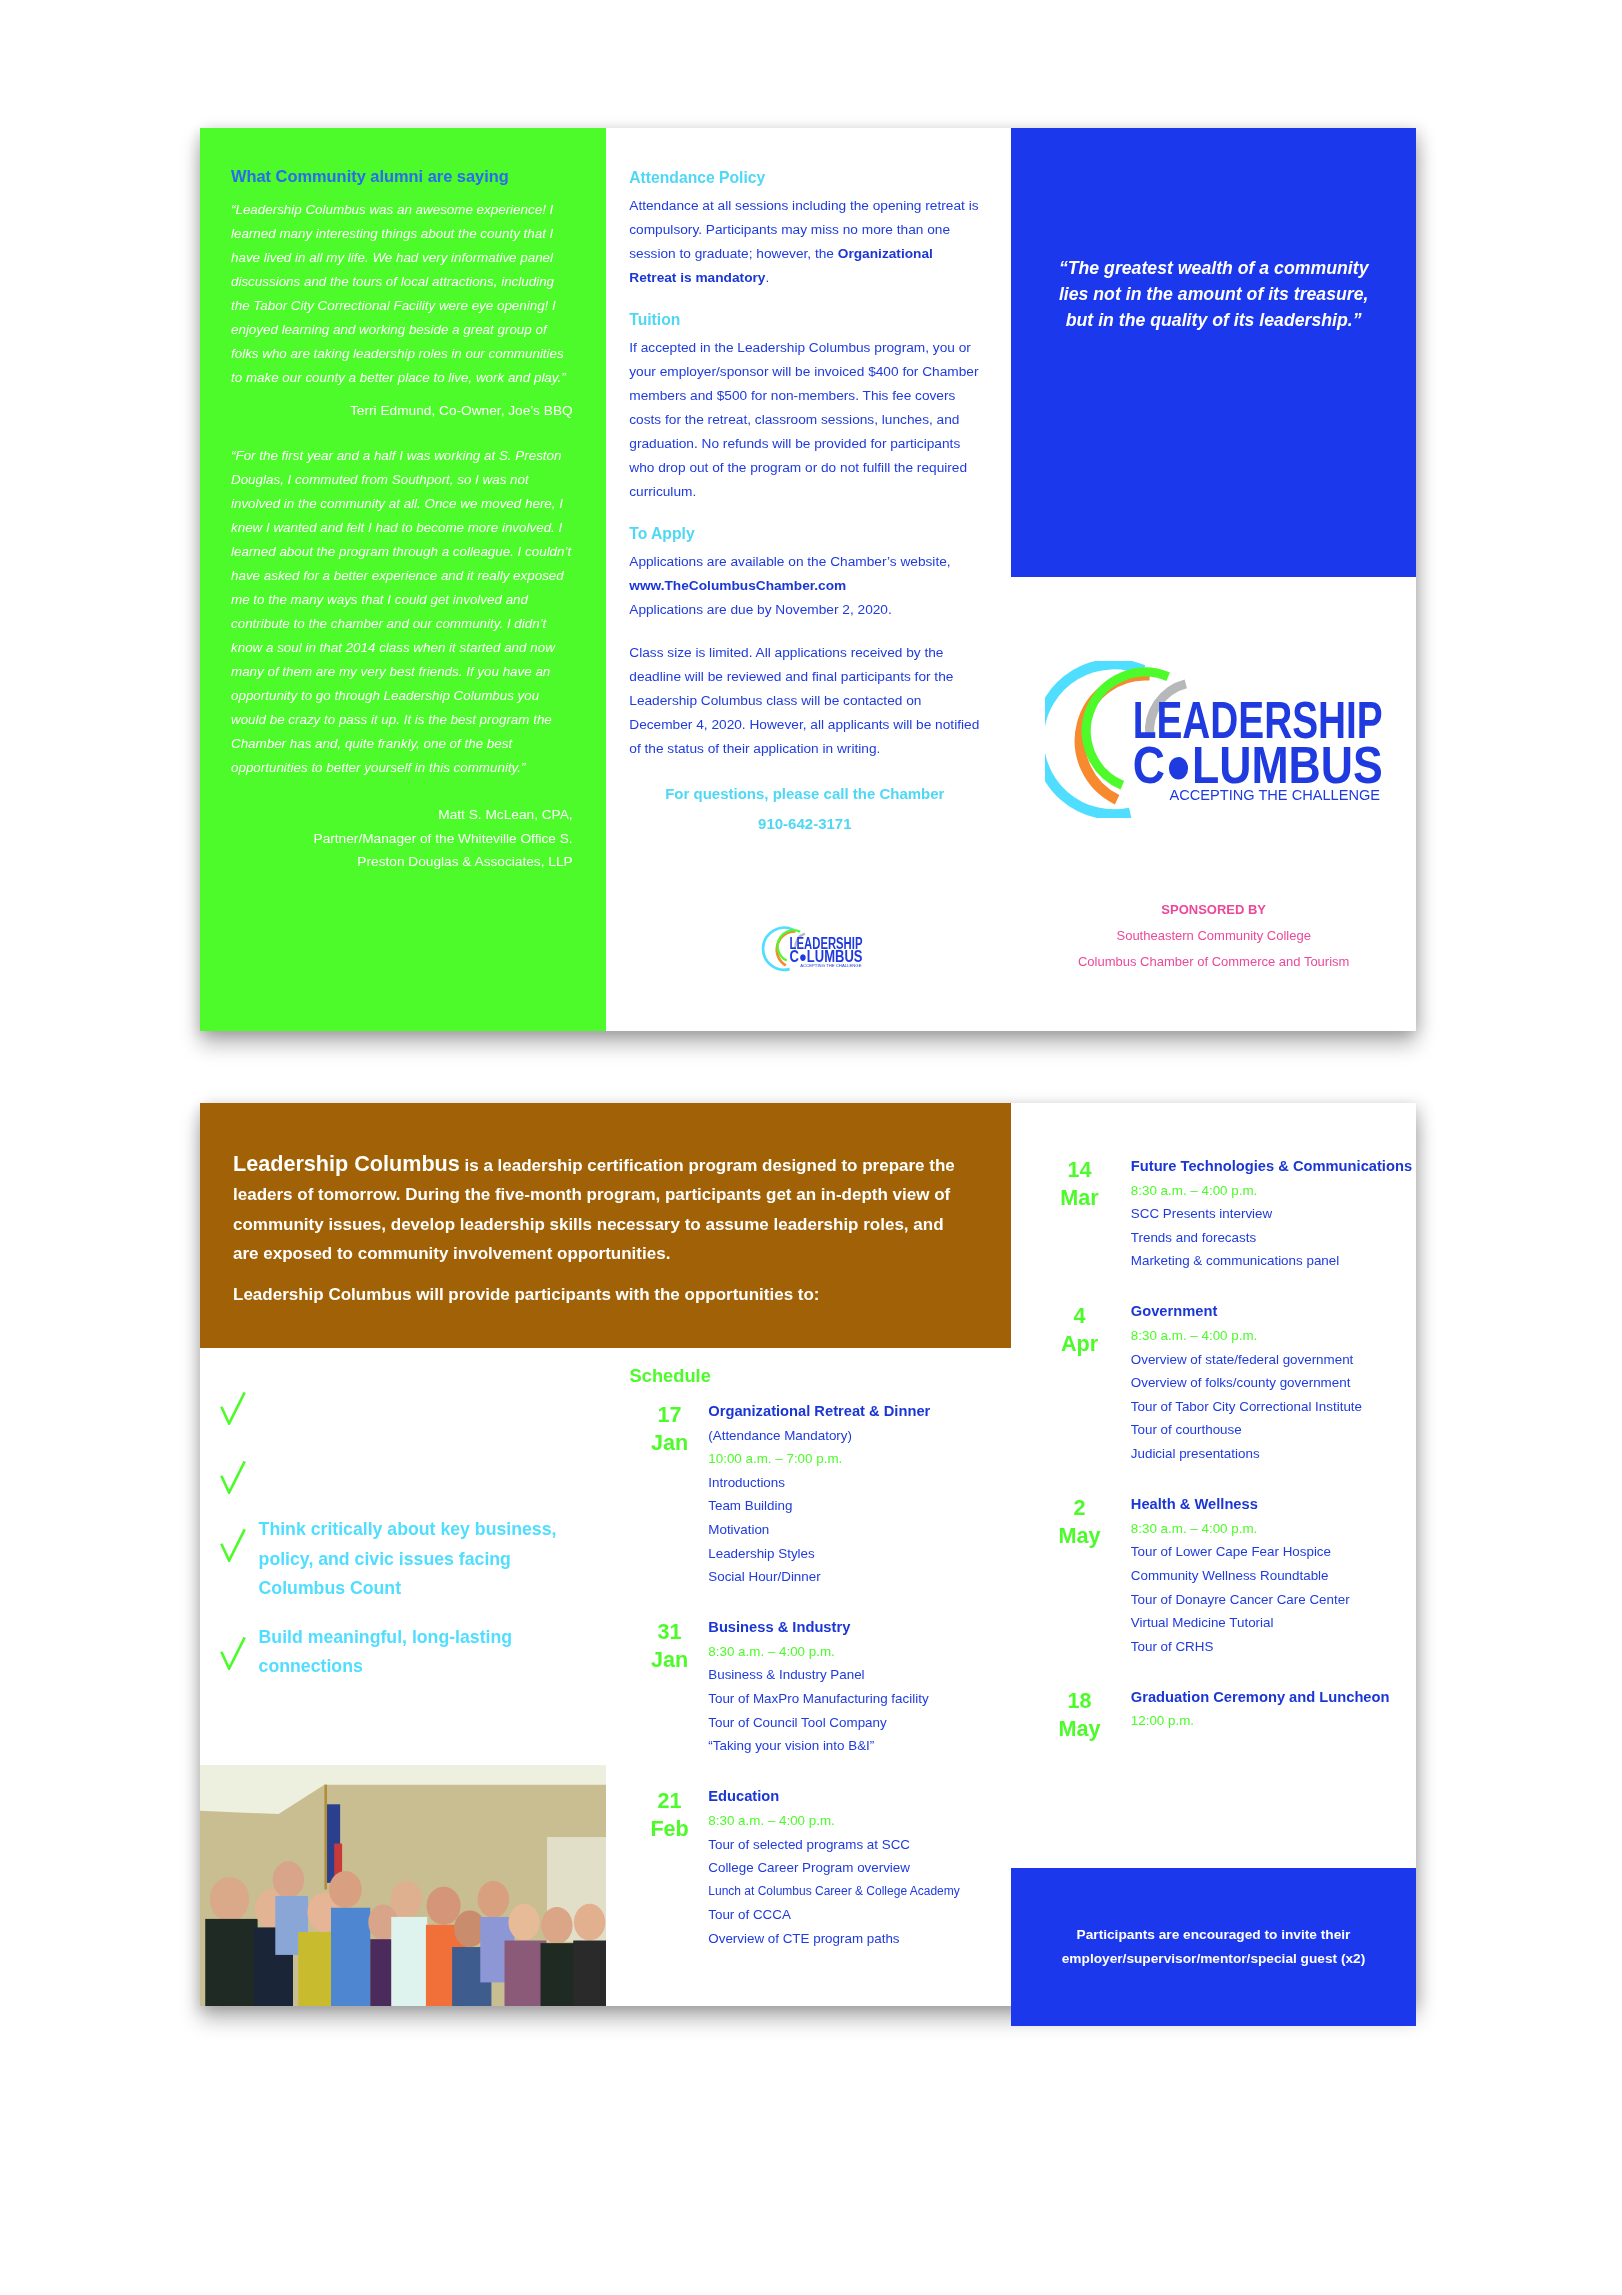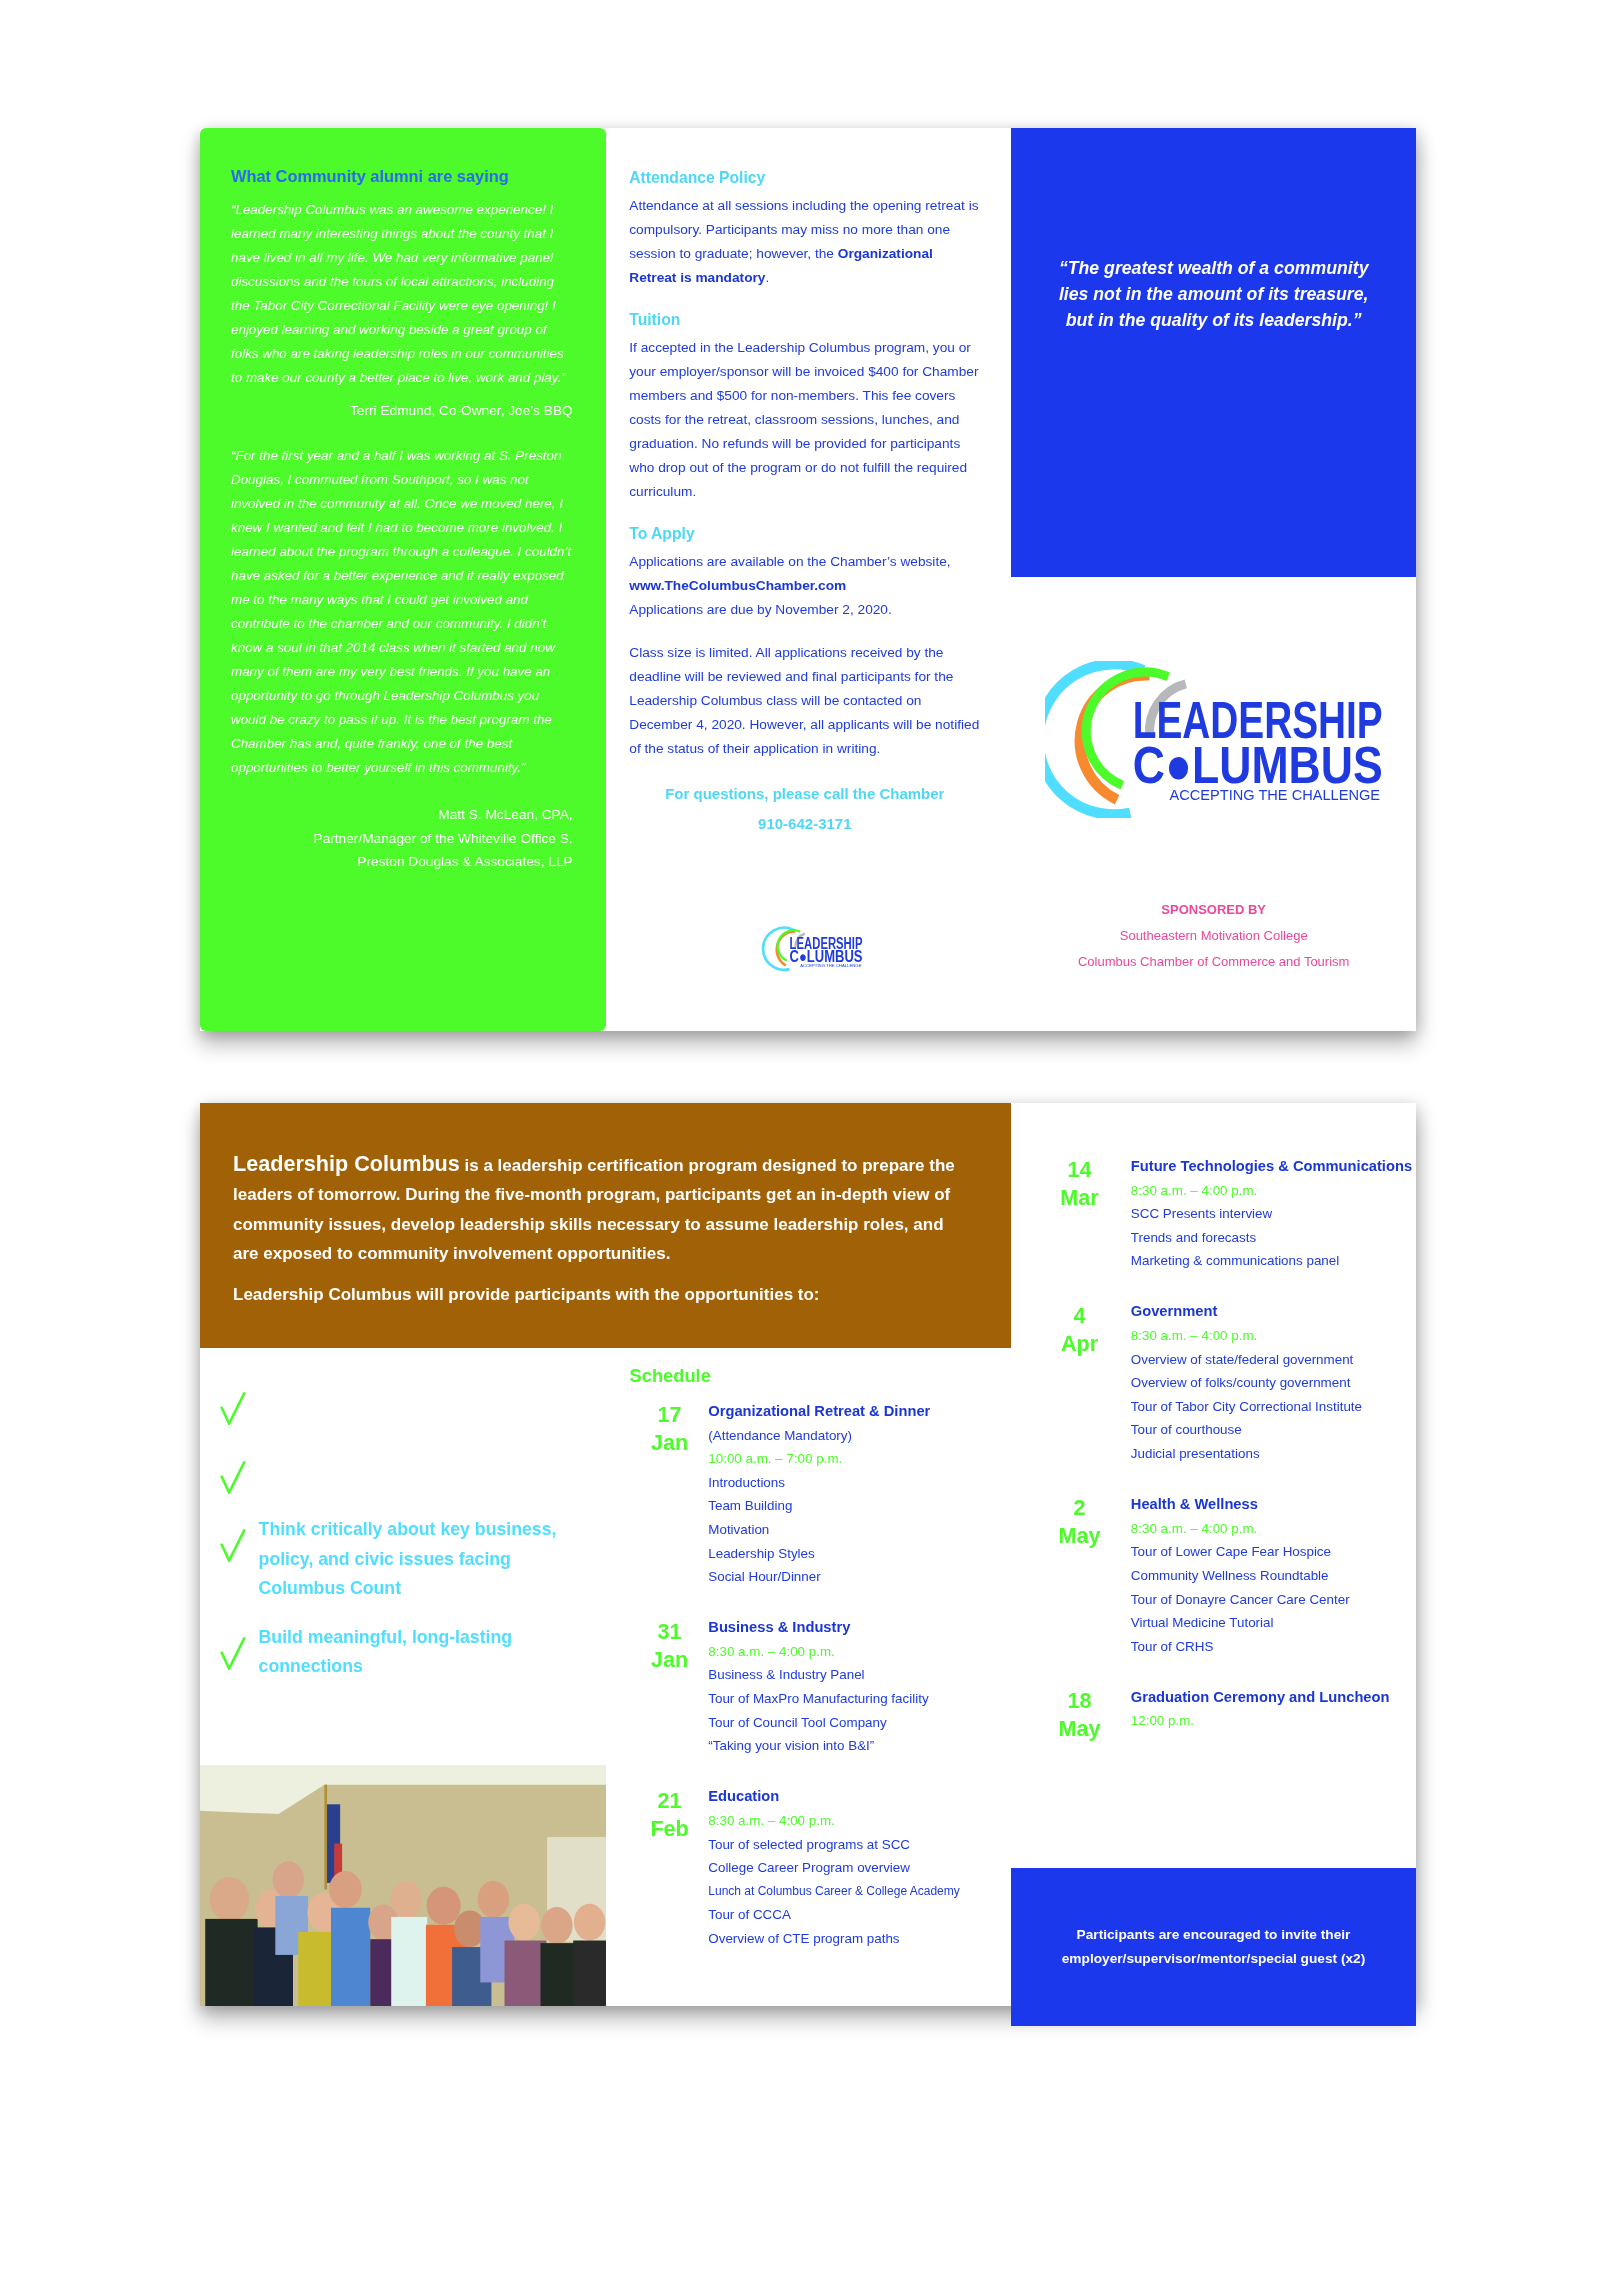--- a/index.html
+++ b/index.html
@@ -9,21 +9,21 @@
   .sheet {
     position: absolute; left: 200px; width: 1216px; height: 903px;
     background: #ffffff;
     box-shadow: 0 14.4px 19.6px rgba(0,0,0,0.28), 5.2px 0 14.4px rgba(0,0,0,0.12), -3.9px 3.9px 10.5px rgba(0,0,0,0.08);
     display: flex;
   }
   .sheet.top { top: 128px; }
   .sheet.bottom { top: 1103px; display: block; }
 
   .panel { position: relative; height: 100%; }
-  .p1 { width: 406px; border-radius: 6px; }
+  .p1 { width: 406px; }
   .p2 { width: 406px; }
   .p3 { width: 405px; }
 
   
   .green-bg { background: #4dfb2a; }
   .alumni { padding: 39px 33px 0 31px; color: #ffffff; }
   .alumni h2 { color: #2a6af0; font-size: 16.4px; font-weight: bold; margin-bottom: 11.8px; }
   .quote-text { font-style: italic; font-size: 13.4px; line-height: 24px; font-weight: normal; }
   .attrib { text-align: right; font-size: 13.7px; line-height: 23.6px; }
   .attrib.a1 { margin-top: 9.2px; margin-bottom: 21px; }
@@ -125,21 +125,21 @@
       <path d="M150 14 A115 115 0 1 0 130 232" fill="none" stroke="#4fdeff" stroke-width="16"></path>
       <path d="M160 22 A100 100 0 0 0 110 212" fill="none" stroke="#f7892e" stroke-width="16"></path>
       <path d="M188 24 A86 86 0 0 0 118 190" fill="none" stroke="#4dfb2a" stroke-width="14"></path>
       <path d="M215 35 A74 74 0 0 0 160 115" fill="none" stroke="#b6b8ba" stroke-width="14"></path>
       <text x="134" y="118" font-family="Liberation Sans, sans-serif" font-weight="bold" font-size="80" fill="#1f3be0" textLength="382" lengthAdjust="spacingAndGlyphs">LEADERSHIP</text>
       <text x="134" y="186" font-family="Liberation Sans, sans-serif" font-weight="bold" font-size="80" fill="#1f3be0" textLength="382" lengthAdjust="spacingAndGlyphs">C●LUMBUS</text>
       <text x="190" y="212" font-family="Liberation Sans, sans-serif" font-size="21" fill="#1f3be0" textLength="322" lengthAdjust="spacingAndGlyphs">ACCEPTING THE CHALLENGE</text>
     </svg>
     <div class="sponsor">
       <div class="head">SPONSORED BY</div>
-      <div>Southeastern Motivation College</div>
+      <div>Southeastern Community College</div>
       <div>Columbus Chamber of Commerce and Tourism</div>
     </div>
   </div>
 </div>
 
 <div class="sheet bottom">
 
   <div class="cyan-header">
     <p class="intro"><span class="lead">Leadership Columbus</span><span> is a leadership certification program designed to prepare the leaders of tomorrow.  During the five-month program, participants get an in-depth view of community issues, develop leadership skills necessary to assume leadership roles, and are exposed to community involvement opportunities.</span></p>
     <p class="intro2">Leadership Columbus will provide participants with the opportunities to:</p>

